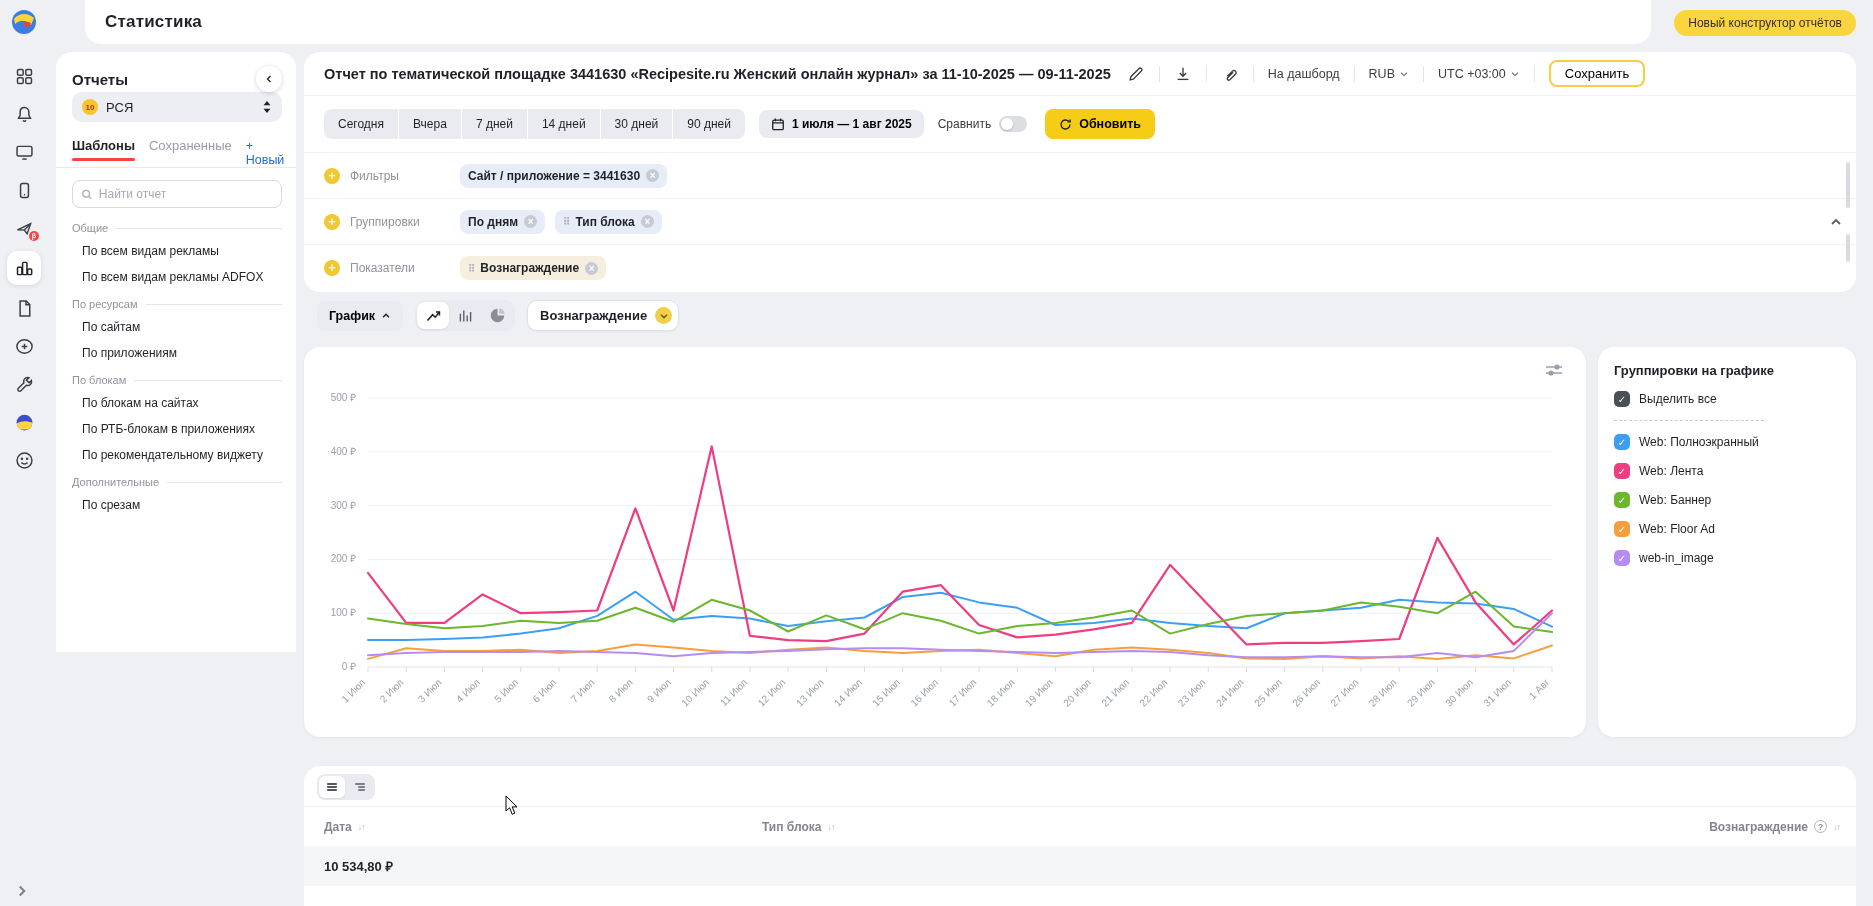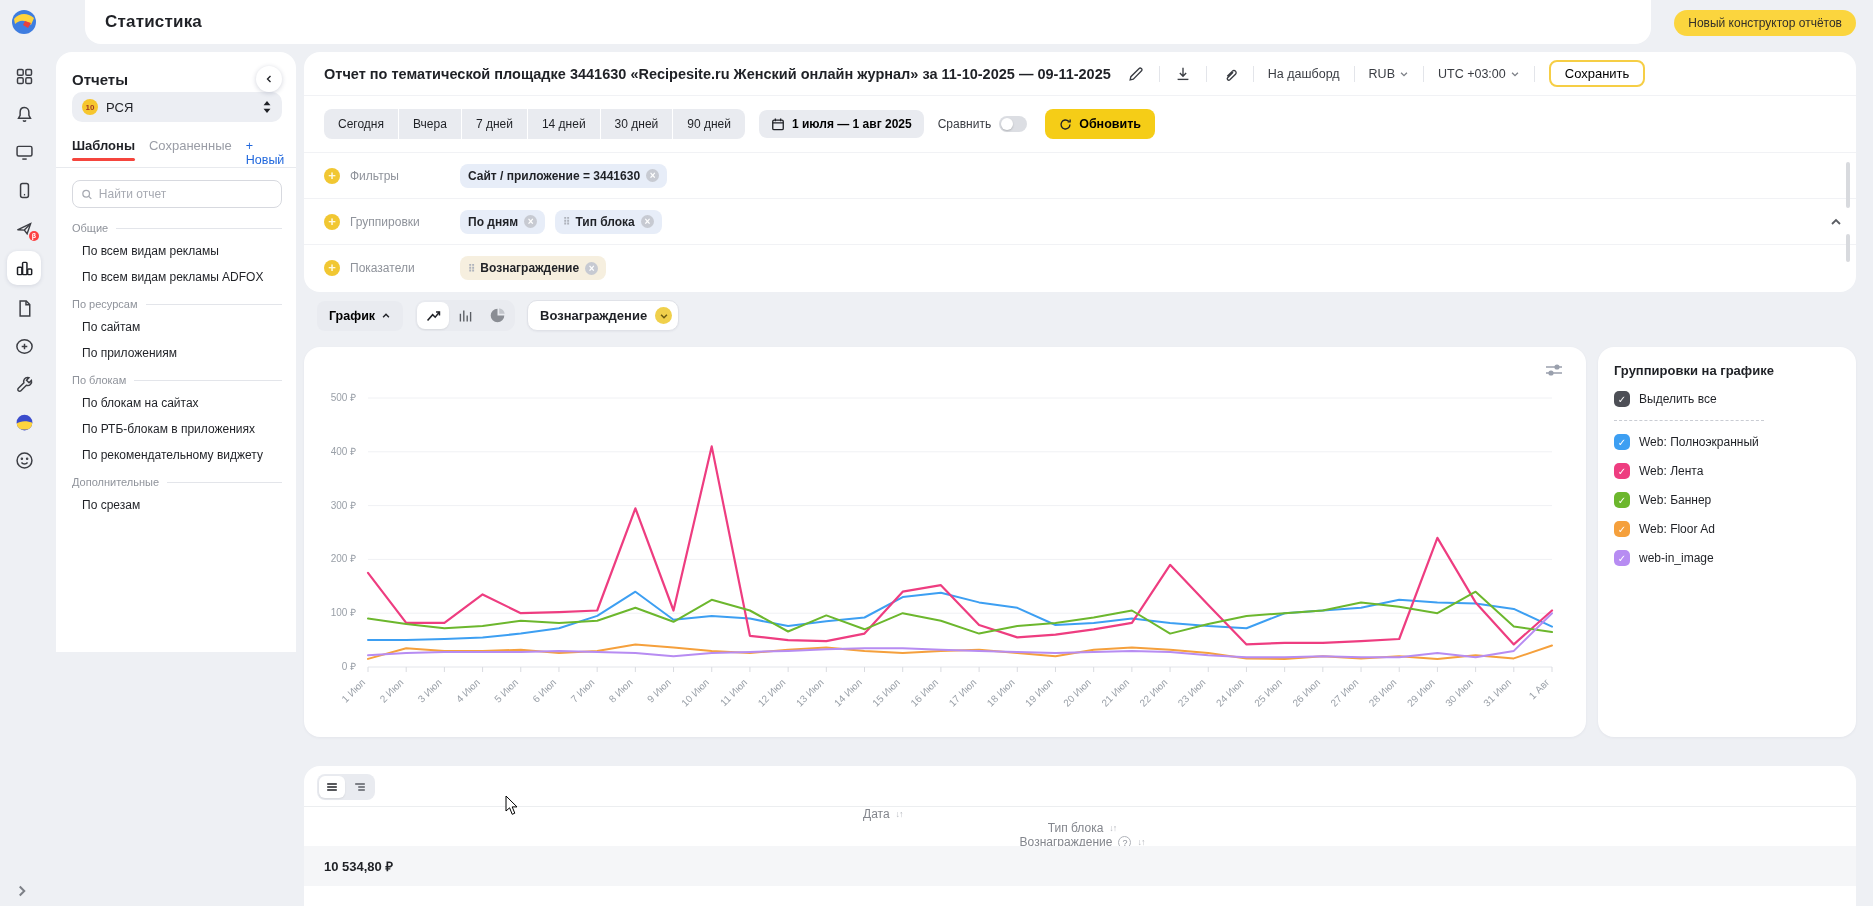--- a/index.html
+++ b/index.html
@@ -100,21 +100,21 @@
   .legend-row { display:flex; align-items:center; gap:9px; margin-top:13px; cursor:pointer; }
   .cbox { width:16px; height:16px; border-radius:5px; color:#fff; font-size:10px; display:flex; align-items:center; justify-content:center; flex:none; }
   .legend-label { font-size:12px; }
   .legend-dash { border-top:1px dashed #c9ccd3; width:150px; margin-top:13px; }
 
   
   .table-card { left:304px; top:766px; right:17px; height:140px; border-radius:16px 16px 0 0; }
   .view-seg { position:absolute; left:13px; top:8px; background:#e9ebf0; border-radius:8px; display:flex; padding:2px; gap:2px; }
   .view-btn { width:26px; height:22px; border-radius:6px; display:flex; align-items:center; justify-content:center; cursor:pointer; }
   .view-btn.active { background:#fff; box-shadow:0 1px 2px rgba(0,0,0,.08); }
-  .table-head { position:absolute; top:40px; left:0; right:0; height:40px; border-top:1px solid #eceef0; display:flex; align-items:center; padding:0 16px 0 20px; color:#83868d; font-size:12px; font-weight:normal;flex-direction:column; }
+  .table-head { position:absolute; top:40px; left:0; right:0; height:40px; border-top:1px solid #eceef0; display:flex; align-items:center; padding:0 16px 0 20px; color:#83868d; font-size:12px; font-weight:bold; }
   .th-date { width:438px; display:flex; gap:6px; align-items:center; }
   .th-type { flex:1; display:flex; gap:6px; align-items:center; }
   .th-metric { display:flex; gap:6px; align-items:center; }
   .sort-ic { font-size:9px; color:#b6b9bf; letter-spacing:-1px; cursor:pointer; }
   .q-circle { width:13px; height:13px; border:1px solid #b0b3ba; border-radius:50%; color:#8f939b; font-size:9px; line-height:12px; text-align:center; }
   .total-row { position:absolute; top:80px; left:0; right:0; height:40px; background:#f5f6f8; display:flex; align-items:center; padding:0 16px 0 20px; font-size:13px; font-weight:bold; }
   .total-label { flex:1; }
 
   .cursor-fake { position:absolute; left:505px; top:796px; width:14px; height:20px; }
 </style>

